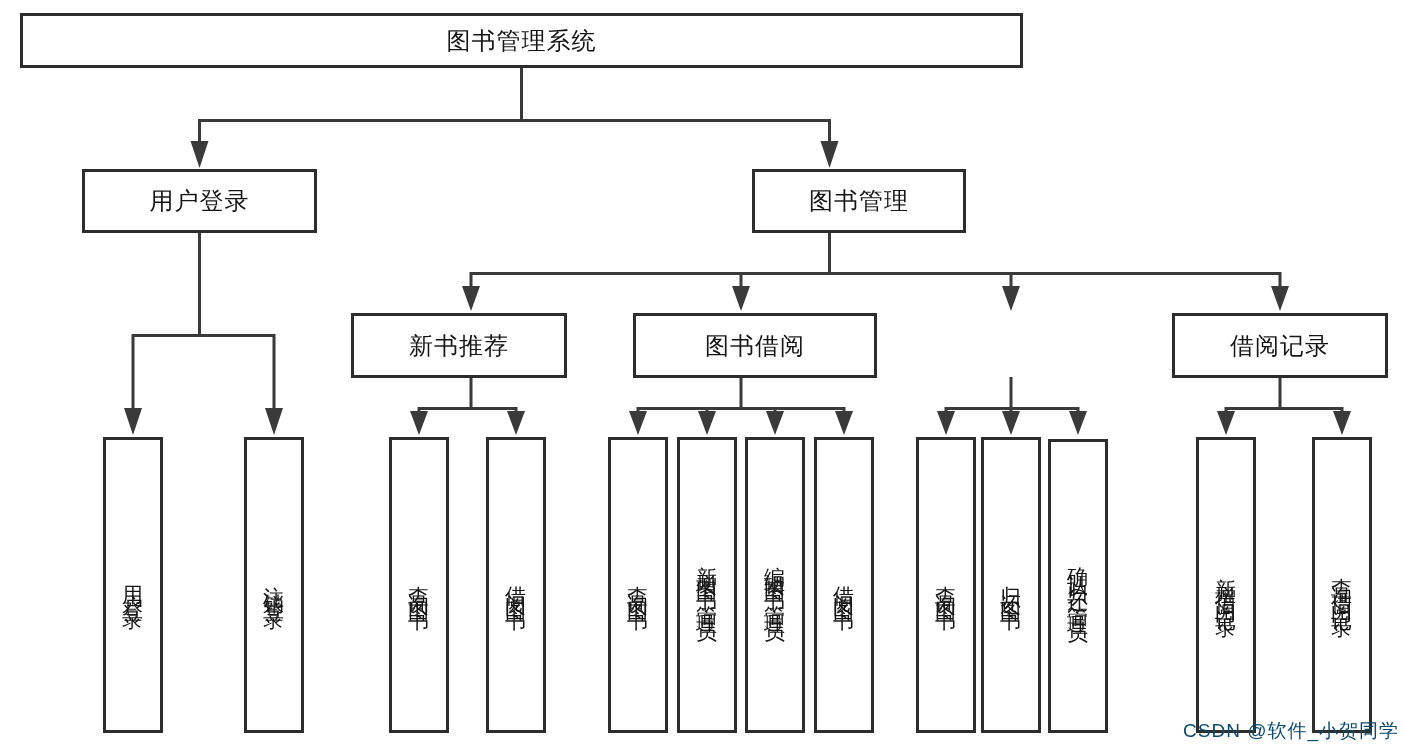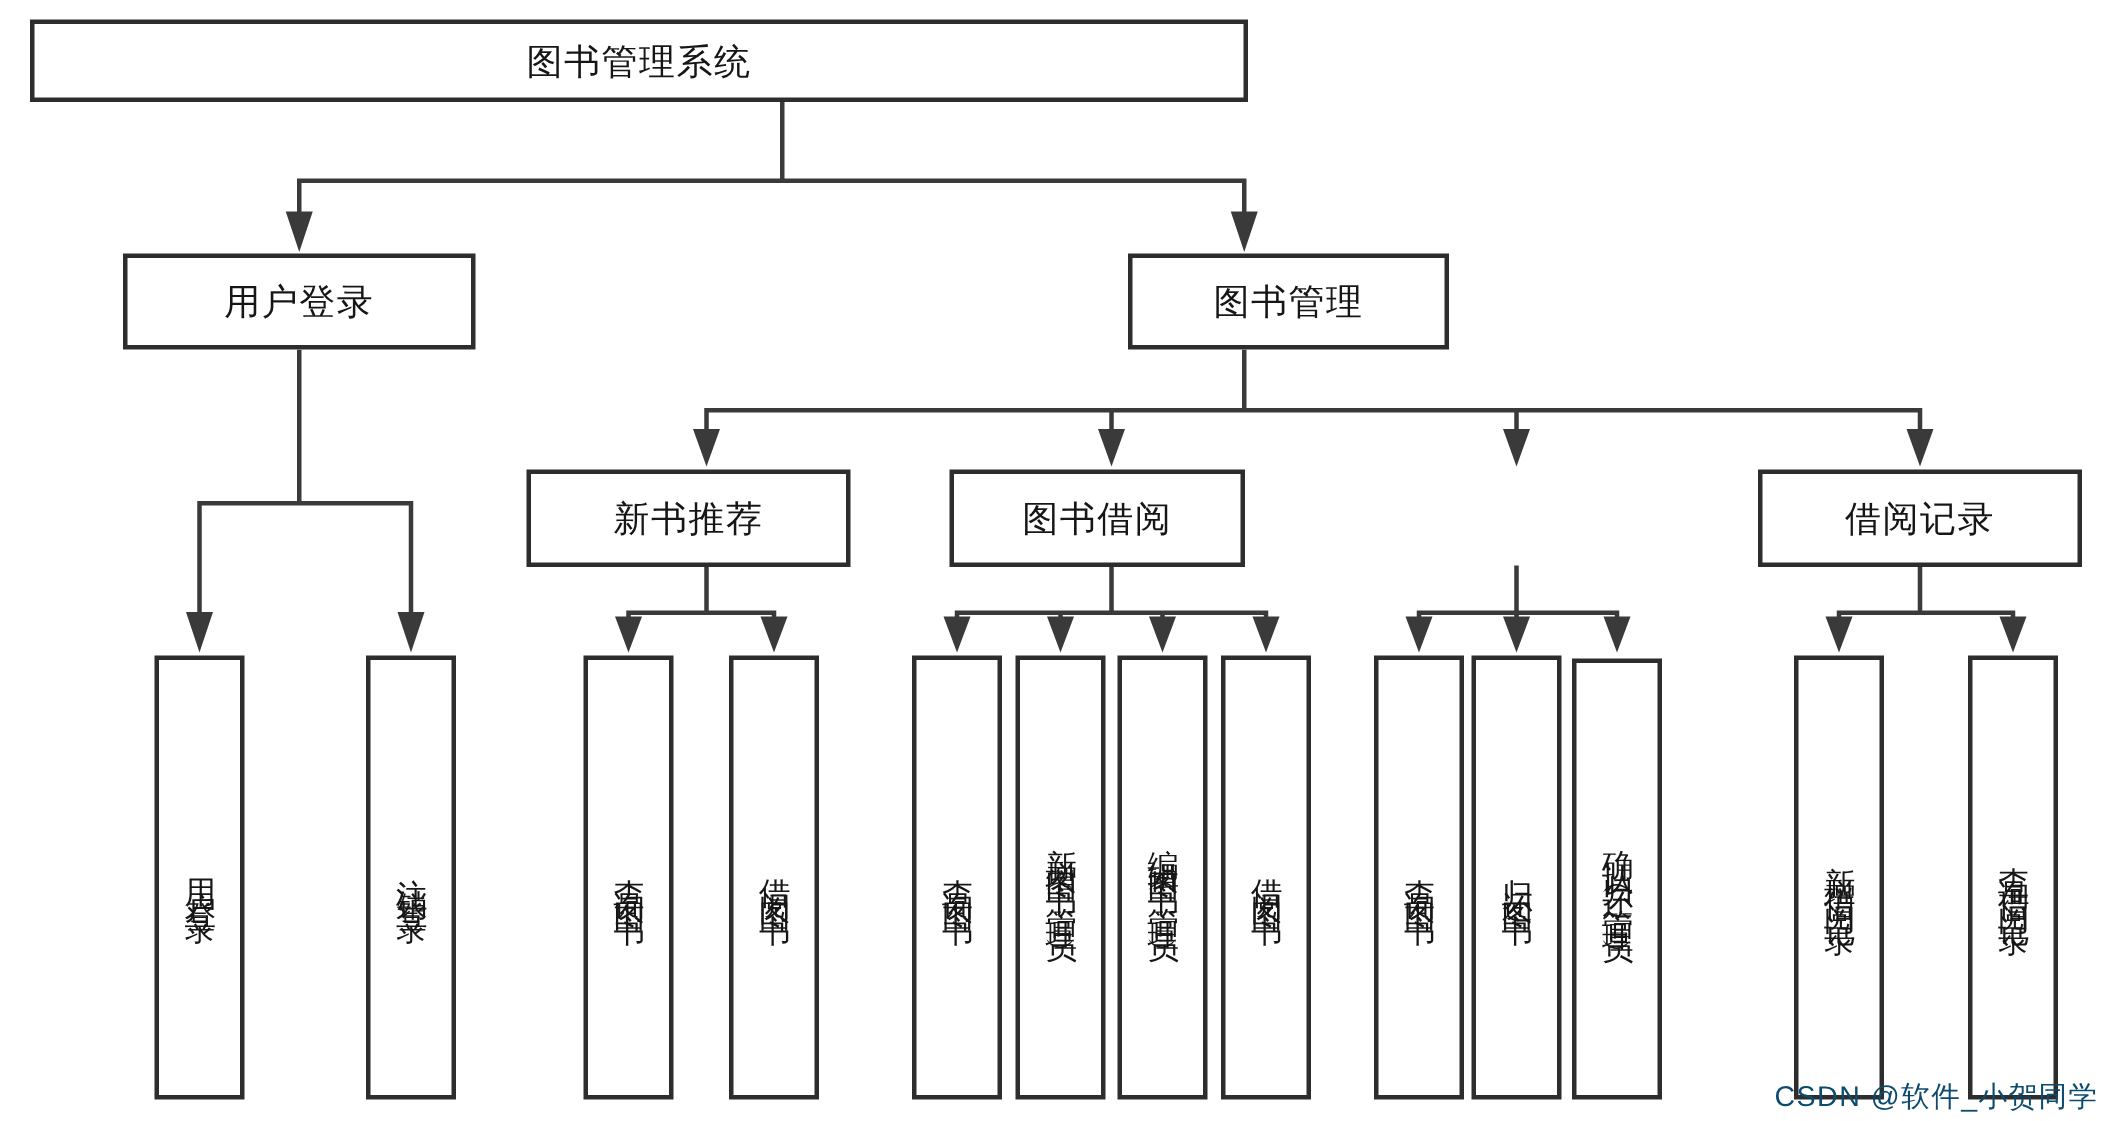--- a/index.html
+++ b/index.html
@@ -106,35 +106,35 @@
 
       <path d="M937 411 H955 L946 435 Z"></path>
       <path d="M1002 411 H1020 L1011 435 Z"></path>
       <path d="M1069 411 H1087 L1078 435 Z"></path>
 
       <path d="M1217 411 H1235 L1226 435 Z"></path>
       <path d="M1333 411 H1351 L1342 435 Z"></path>
     </g>
   </svg>
 
-  <div class="hbox" style="left:20px; top:13px; width:812px; height:55px;">
+  <div class="hbox" style="left:20px; top:13px; width:1003px; height:55px;">
     <span class="lbl">图书管理系统</span>
   </div>
 
   <div class="hbox" style="left:82px; top:169px; width:235px; height:64px;">
     <span class="lbl">用户登录</span>
   </div>
   <div class="hbox" style="left:752px; top:169px; width:214px; height:64px;">
     <span class="lbl">图书管理</span>
   </div>
 
   <div class="hbox" style="left:351px; top:313px; width:216px; height:65px;">
     <span class="lbl">新书推荐</span>
   </div>
-  <div class="hbox" style="left:633px; top:313px; width:197px; height:65px;">
+  <div class="hbox" style="left:633px; top:313px; width:244px; height:65px;">
     <span class="lbl">图书借阅</span>
   </div>
   <div class="hbox" style="left:1172px; top:313px; width:216px; height:65px;">
     <span class="lbl">借阅记录</span>
   </div>
 
   <div class="vbox" style="left:103px; top:437px; width:60px; height:296px;">
     <span class="vlbl">用户登录</span>
   </div>
   <div class="vbox" style="left:244px; top:437px; width:60px; height:296px;">

